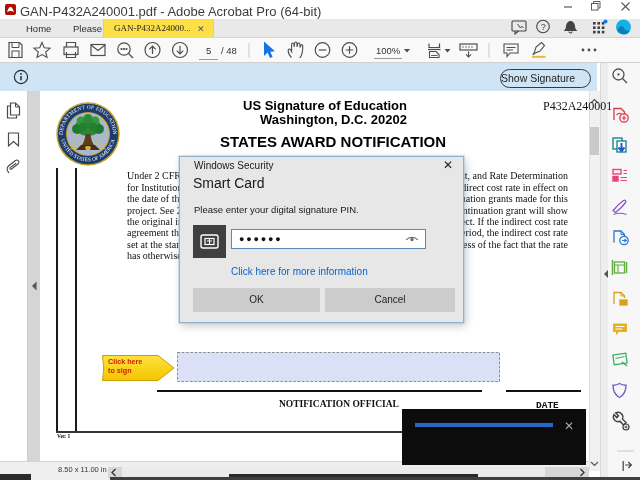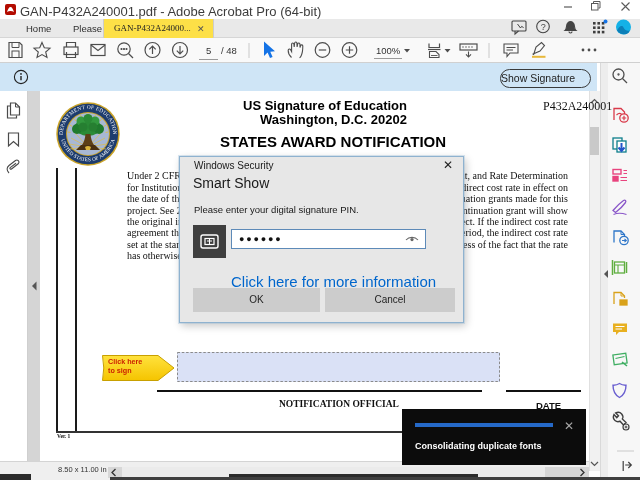--- a/index.html
+++ b/index.html
@@ -40,21 +40,21 @@
 .dlineR { font-family:"Liberation Serif", serif; font-size:10px; color:#111; white-space:nowrap; text-align:right; }
 
 #dialog { left:179px; top:156px; width:285px; height:167px; background:#e7e7e7; border:1px solid #8fb2cf; box-shadow:0 0 0 1px rgba(150,185,215,.35), 2px 3px 8px rgba(0,0,0,.22); z-index:20; }
 #dlg-title { left:194px; top:160px; font-size:10px; color:#1a1a1a; z-index:21; }
 #dlg-x { left:443px; top:158px; font-size:12px; color:#222; z-index:21; font-weight:normal; }
 #dlg-head { left:193px; top:175px; font-size:14px; color:#191919; z-index:21; }
 #dlg-msg { left:194px; top:204px; font-size:9.5px; color:#191919; z-index:21; }
 #dlg-icon { left:193px; top:225px; width:33px; height:33px; background:#3f3f3f; z-index:21; }
 #dlg-input { left:231px; top:229px; width:195px; height:20px; background:#ffffff; border:1px solid #5d8ab8; z-index:21; }
 #dlg-dots { left:239px; top:234px; font-size:9px; letter-spacing:1.8px; color:#111; z-index:22; }
-#dlg-link { left:231px; top:273px; font-size:15px; color:#0066cc; z-index:21; }
+#dlg-link { left:231px; top:266px; font-size:10px; color:#0066cc; z-index:21; }
 .dlg-btn { top:288px; width:127px; height:24px; background:#cccccc; font-size:10px; color:#1f1f1f; text-align:center; line-height:24px; z-index:21; }
 
 #toast { left:402px; top:409px; width:184px; height:56px; background:#0c0c0c; z-index:30; }
 #toast-bar { left:415px; top:423px; width:138px; height:4px; background:#2569c8; z-index:31; }
 #toast-text { left:415px; top:441px; font-size:9px; font-weight:bold; color:#ffffff; z-index:31; }
 #toast-x { left:564px; top:419px; font-size:12px; color:#a8a8a8; z-index:31; }
 </style>
 </head>
 <body>
 <div id="root">
@@ -375,44 +375,43 @@
           <stop offset="1" stop-color="#f5c400"></stop>
         </linearGradient>
       </defs>
     <path d="M1.5 3.5 L57 3.5 L73 16 L57 28.5 L1.5 28.5 Q4 16 1.5 3.5 Z" fill="url(#taggrad)" stroke="#c8a000" stroke-width="1"></path>
     <text x="7" y="11.5" font-size="7.2" font-weight="bold" fill="#cc2200">Click here</text>
     <text x="7" y="20.5" font-size="7.2" font-weight="bold" fill="#cc2200">to sign</text>
   </svg>
   <div class="abs" style="left:157px; top:390px; width:325px; height:1.5px; background:#111;"></div>
   <div class="abs" style="left:506px; top:390px; width:75px; height:1.5px; background:#111;"></div>
   <div class="abs" style="left:279px; top:399px; font-family:'Liberation Serif',serif; font-weight:bold; font-size:9.5px; color:#111;">NOTIFICATION OFFICIAL</div>
-  <div class="abs" style="left:536px; top:400px; font-family:Liberation Sans, sans-serif; font-weight:bold; font-size:9.5px; color:#111;">DATE</div>
+  <div class="abs" style="left:536px; top:400px; font-family:Liberation Mono, monospace; font-weight:bold; font-size:9.5px; color:#111;">DATE</div>
 
   <div class="abs" id="dialog"></div>
   <div class="abs" id="dlg-title">Windows Security</div>
   <div class="abs" id="dlg-x">✕</div>
-  <div class="abs" id="dlg-head">Smart Show</div>
+  <div class="abs" id="dlg-head">Smart Card</div>
   <div class="abs" id="dlg-msg">Please enter your digital signature PIN.</div>
   <div class="abs" id="dlg-icon"></div>
   <svg class="abs" style="left:193px; top:225px; z-index:22;" width="33" height="33" viewBox="0 0 33 33">
     <rect x="8" y="10" width="17" height="13" rx="2" fill="none" stroke="#ffffff" stroke-width="1.4"></rect>
     <rect x="12" y="13.5" width="9" height="6" fill="none" stroke="#ffffff" stroke-width="1.2"></rect>
     <path d="M16.5 13.5 L16.5 16 M14 16 L19 16 M16.5 16 L16.5 19.5" stroke="#ffffff" stroke-width="1"></path>
   </svg>
   <div class="abs" id="dlg-input"></div>
   <svg class="abs" style="left:404px; top:233px; z-index:22;" width="16" height="12" viewBox="0 0 16 12">
     <path d="M2 7 C5 3.5 11 3.5 14 7" fill="none" stroke="#666" stroke-width="1.1"></path>
     <circle cx="8" cy="6.6" r="1.6" fill="#666"></circle>
   </svg>
   <div class="abs" id="dlg-dots">●●●●●●</div>
   <div class="abs" id="dlg-link">Click here for more information</div>
   <div class="abs dlg-btn" style="left:325px; width:130px;">Cancel</div>
   <div class="abs dlg-btn" style="left:193px;">OK</div>
 
   <div class="abs" id="toast"></div>
   <div class="abs" id="toast-bar"></div>
-  <div class="abs" id="toast-text">Consolidating duplicate fonts</div>
   <div class="abs" id="toast-x">✕</div>
 
   <div class="abs" style="left:0; top:474px; width:31px; height:6px; background:#2b2b2b; z-index:40;"></div>
   <div class="abs" style="left:229px; top:474px; width:249px; height:6px; background:#2b2b2b; z-index:40;"></div>
   <div class="abs" style="left:110px; top:477px; width:530px; height:3px; background:#3f3f3f; z-index:40;"></div>
 </div>
 
 </body></html>

